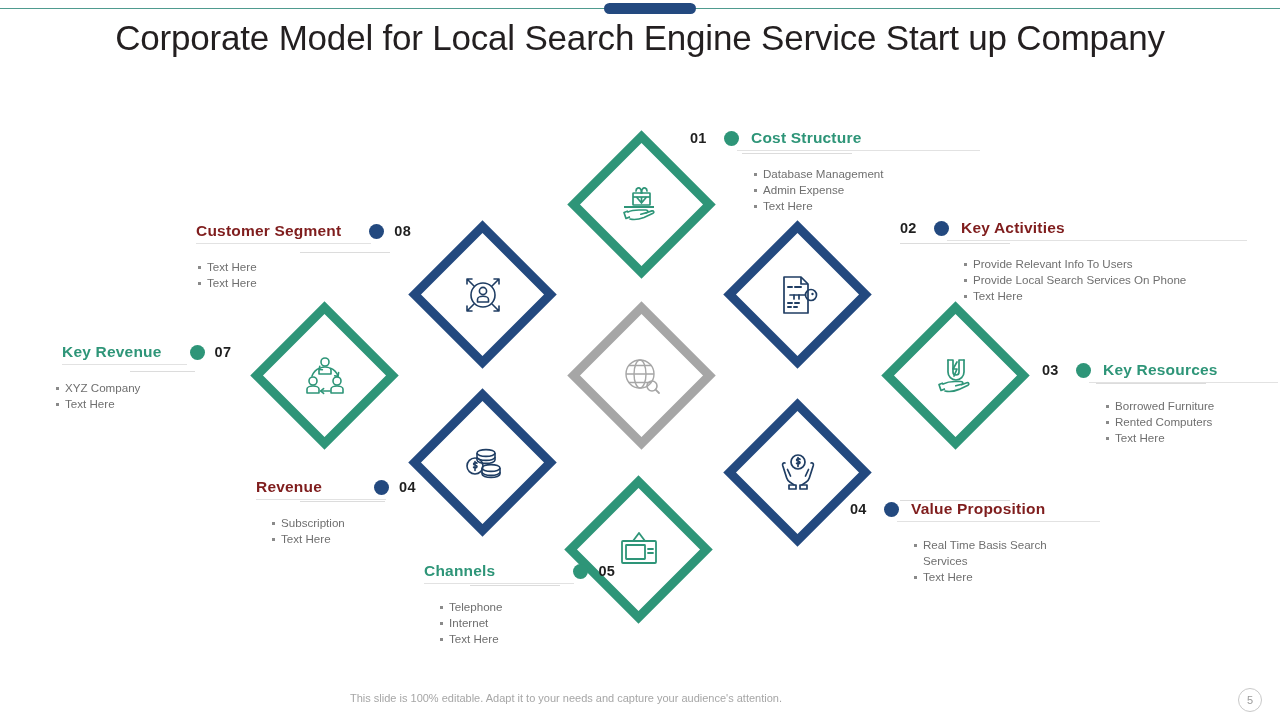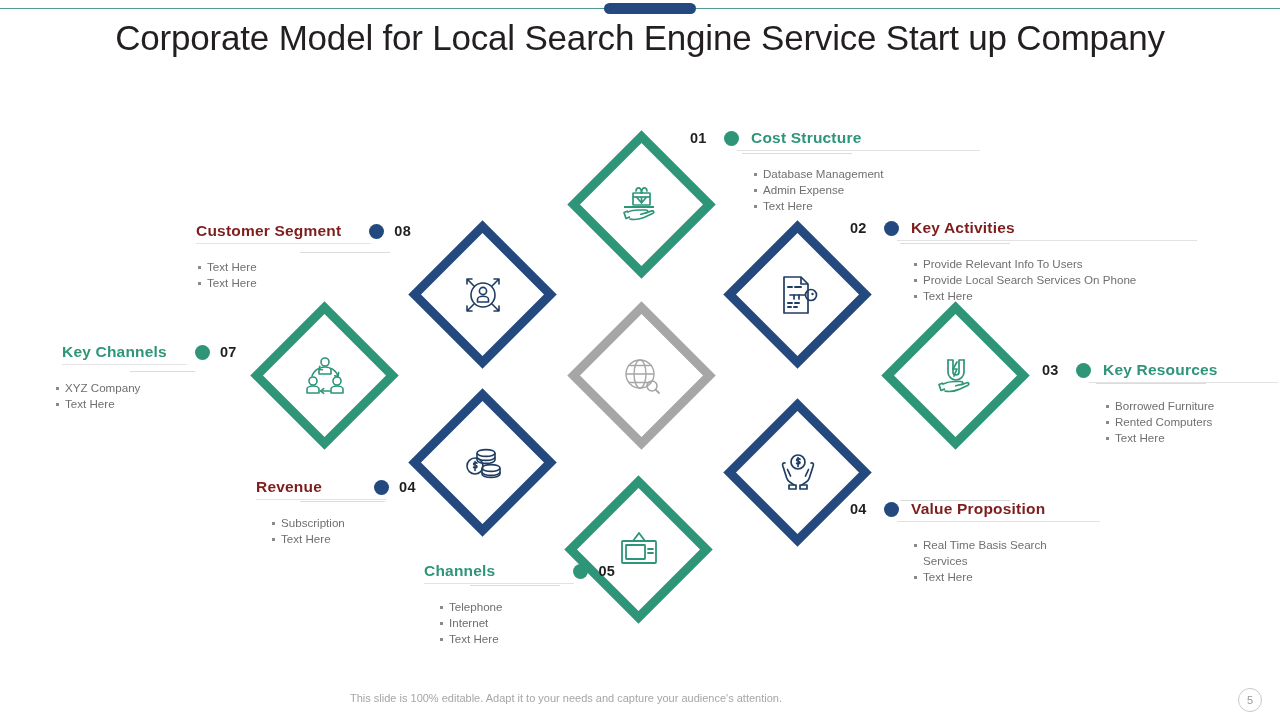--- a/index.html
+++ b/index.html
@@ -240,21 +240,21 @@
       <span class="htext teal">Cost Structure</span>
     </div>
     <div class="hr" style="margin:3px 0 5px 47px;width:243px;"></div>
     <ul class="bullets" style="margin-left:62px;">
       <li>Database Management</li>
       <li>Admin Expense</li>
       <li>Text Here</li>
     </ul>
   </div>
 
-  <div class="block" style="left:850px;top:219px;width:360px;">
+  <div class="block" style="left:900px;top:219px;width:360px;">
     <div class="head">
       <span class="num" style="width:32px;">02</span>
       <span class="pin pin-navy" style="margin:0 12px 0 2px;"></span>
       <span class="htext navy">Key Activities</span>
     </div>
     <div class="hr" style="margin:3px 0 5px 47px;width:300px;"></div>
     <ul class="bullets" style="margin-left:62px;">
       <li>Provide  Relevant  Info To Users</li>
       <li>Provide  Local Search Services On Phone</li>
       <li>Text Here</li>
@@ -310,21 +310,21 @@
     </div>
     <div class="hr" style="margin:3px 0 5px 0;width:130px;"></div>
     <ul class="bullets" style="margin-left:14px;">
       <li>Subscription</li>
       <li>Text Here</li>
     </ul>
   </div>
 
   <div class="block" style="left:62px;top:343px;width:230px;">
     <div class="head">
-      <span class="htext teal">Key Channels</span>
+      <span class="htext teal">Key Revenue</span>
       <span class="pin pin-teal" style="margin:0 10px 0 28px;"></span>
       <span class="num">07</span>
     </div>
     <div class="hr" style="margin:3px 0 5px 0;width:125px;"></div>
     <ul class="bullets" style="margin-left:-8px;">
       <li>XYZ  Company</li>
       <li>Text Here</li>
     </ul>
   </div>
 

